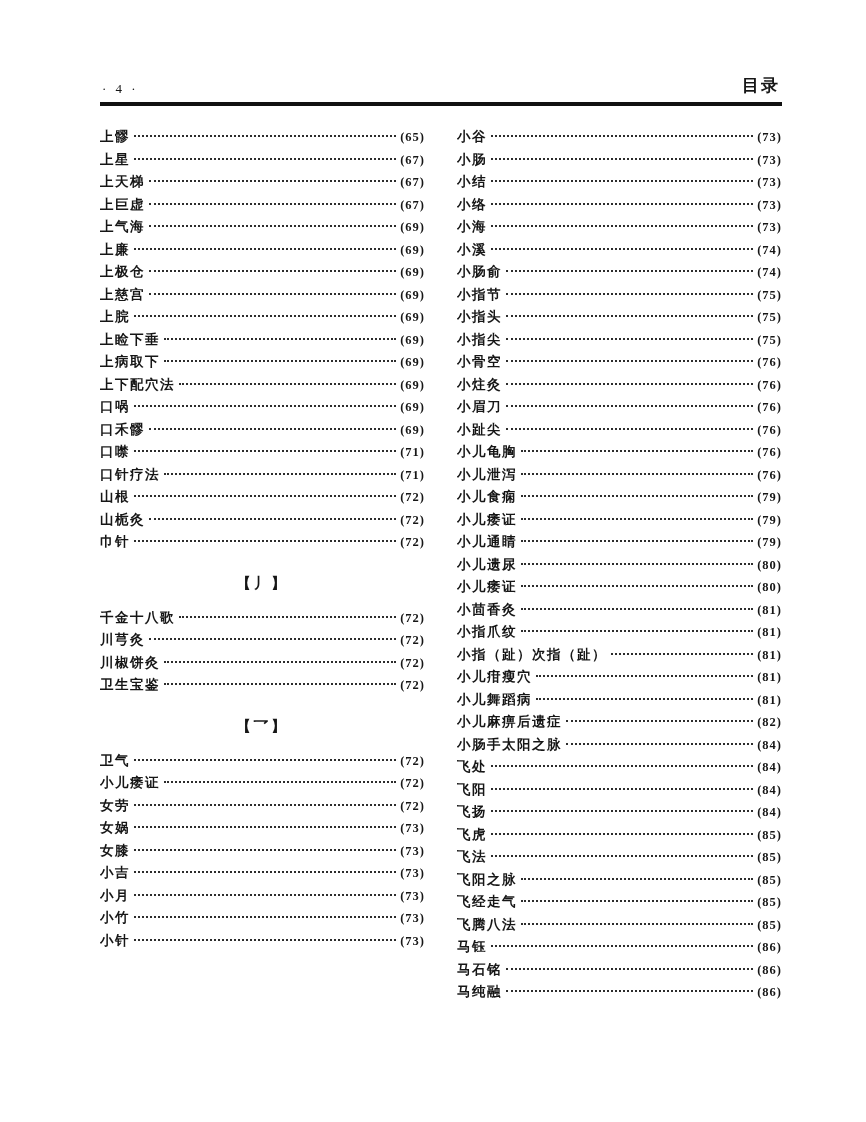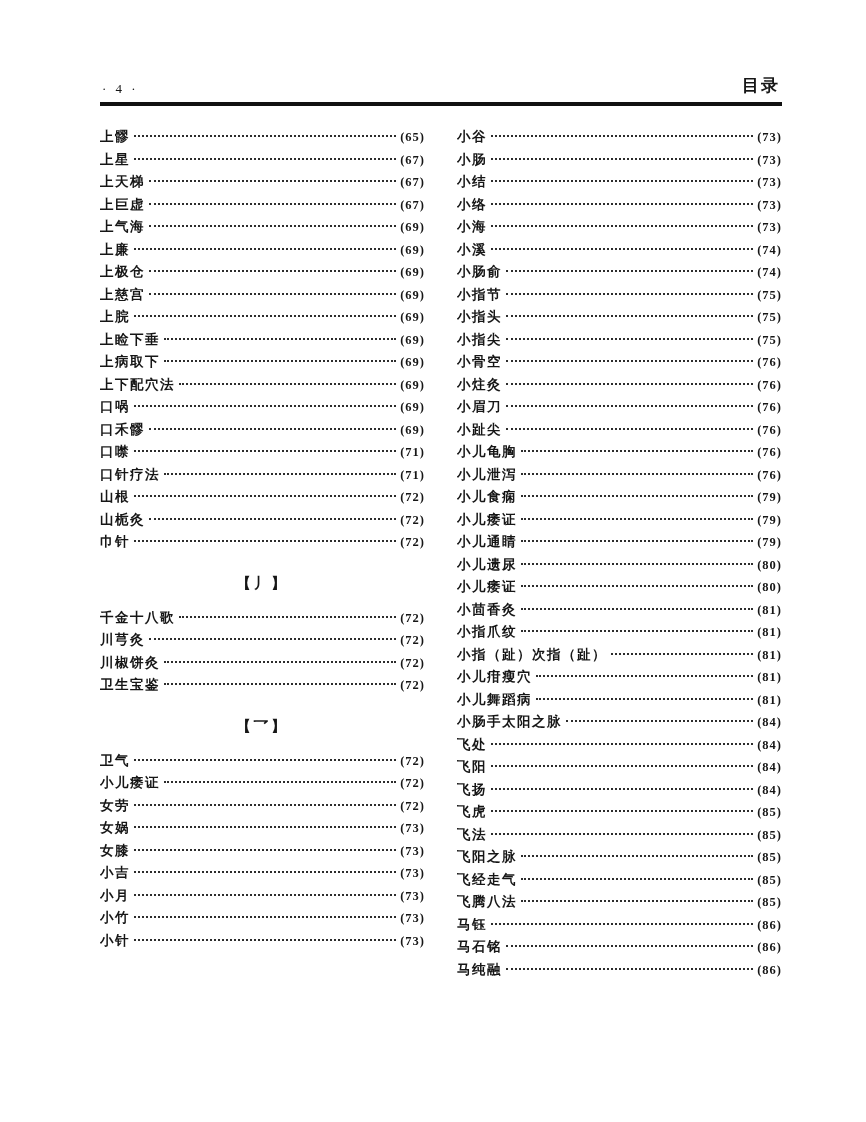--- a/index.html
+++ b/index.html
@@ -324,20 +324,25 @@
     <span class="t">小儿疳瘦穴</span>
     <span class="leader"></span>
     <span class="p">(81)</span>
   </div>
         <div class="entry">
     <span class="t">小儿舞蹈病</span>
     <span class="leader"></span>
     <span class="p">(81)</span>
   </div>
         <div class="entry">
+    <span class="t">小儿麻痹后遗症</span>
+    <span class="leader"></span>
+    <span class="p">(82)</span>
+  </div>
+        <div class="entry">
     <span class="t">小肠手太阳之脉</span>
     <span class="leader"></span>
     <span class="p">(84)</span>
   </div>
         <div class="entry">
     <span class="t">飞处</span>
     <span class="leader"></span>
     <span class="p">(84)</span>
   </div>
         <div class="entry">

